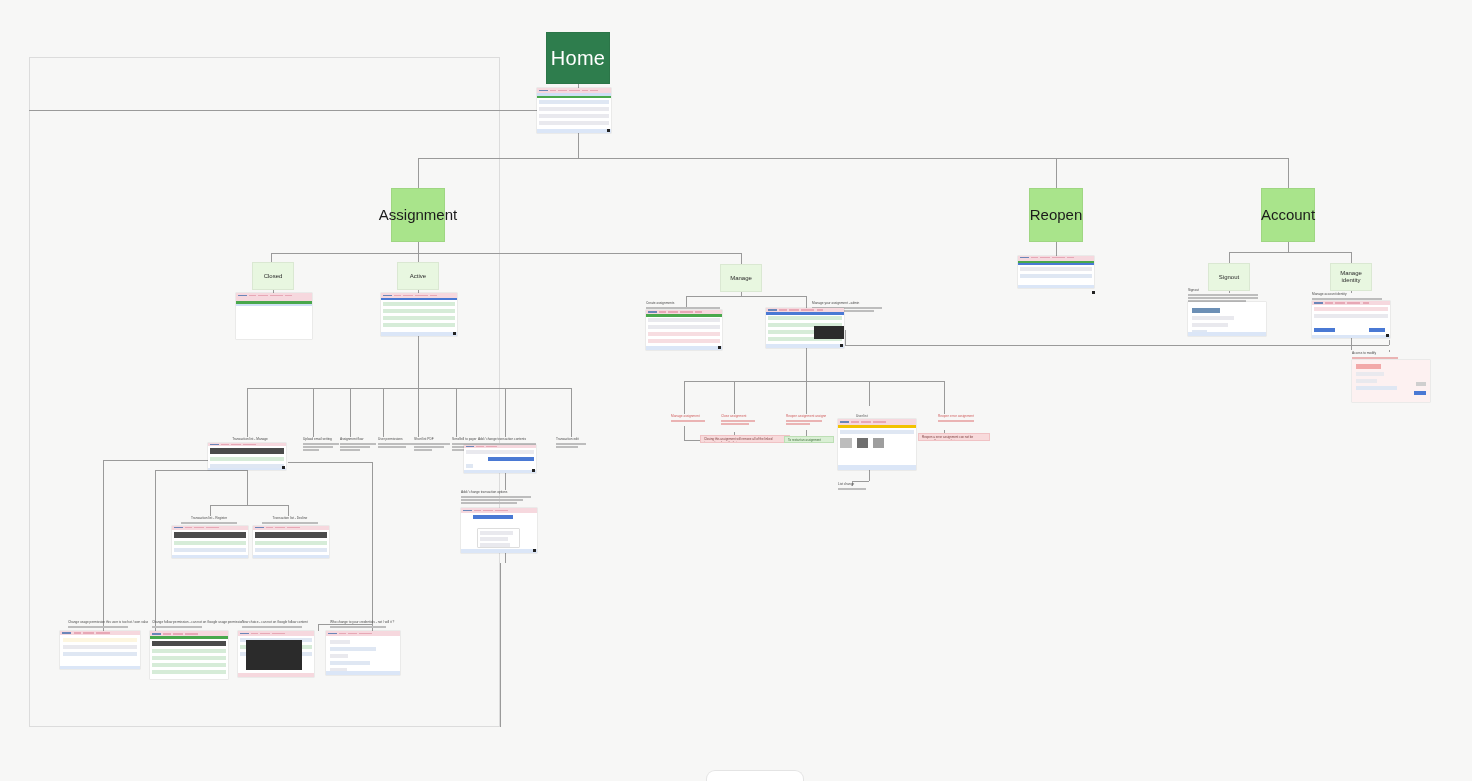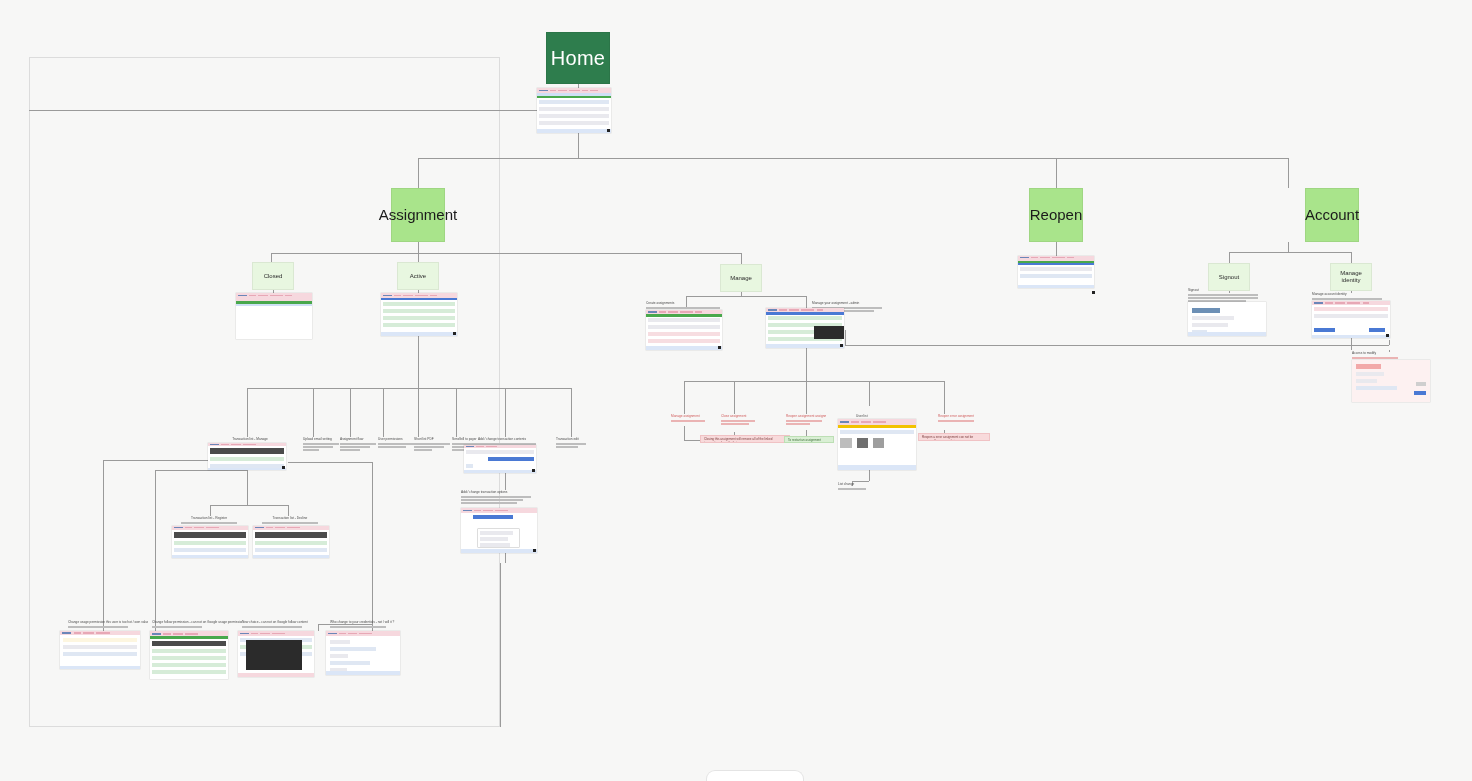--- a/index.html
+++ b/index.html
@@ -176,21 +176,21 @@
       <path d="M1389 350 V352"></path>
     </g>
   </svg>
 
   <div class="node home" style="left:546px;top:32px;width:64px;height:52px;">Home</div>
 
   <div class="node lvl1" style="left:391px;top:188px;width:54px;height:54px;">Assignment</div>
 
   <div class="node lvl1" style="left:1029px;top:188px;width:54px;height:54px;">Reopen</div>
 
-  <div class="node lvl1" style="left:1261px;top:188px;width:54px;height:54px;margin-left:44px;">Account</div>
+  <div class="node lvl1" style="left:1261px;top:188px;width:54px;height:54px;">Account</div>
 
   <div class="node lvl2" style="left:252px;top:262px;width:42px;height:28px;">Closed</div>
 
   <div class="node lvl2" style="left:397px;top:262px;width:42px;height:28px;">Active</div>
 
   <div class="node lvl2" style="left:720px;top:264px;width:42px;height:28px;">Manage</div>
 
   <div class="node lvl2" style="left:1208px;top:263px;width:42px;height:28px;">Signout</div>
 
   <div class="node lvl2" style="left:1330px;top:263px;width:42px;height:28px;">Manage identity</div>

